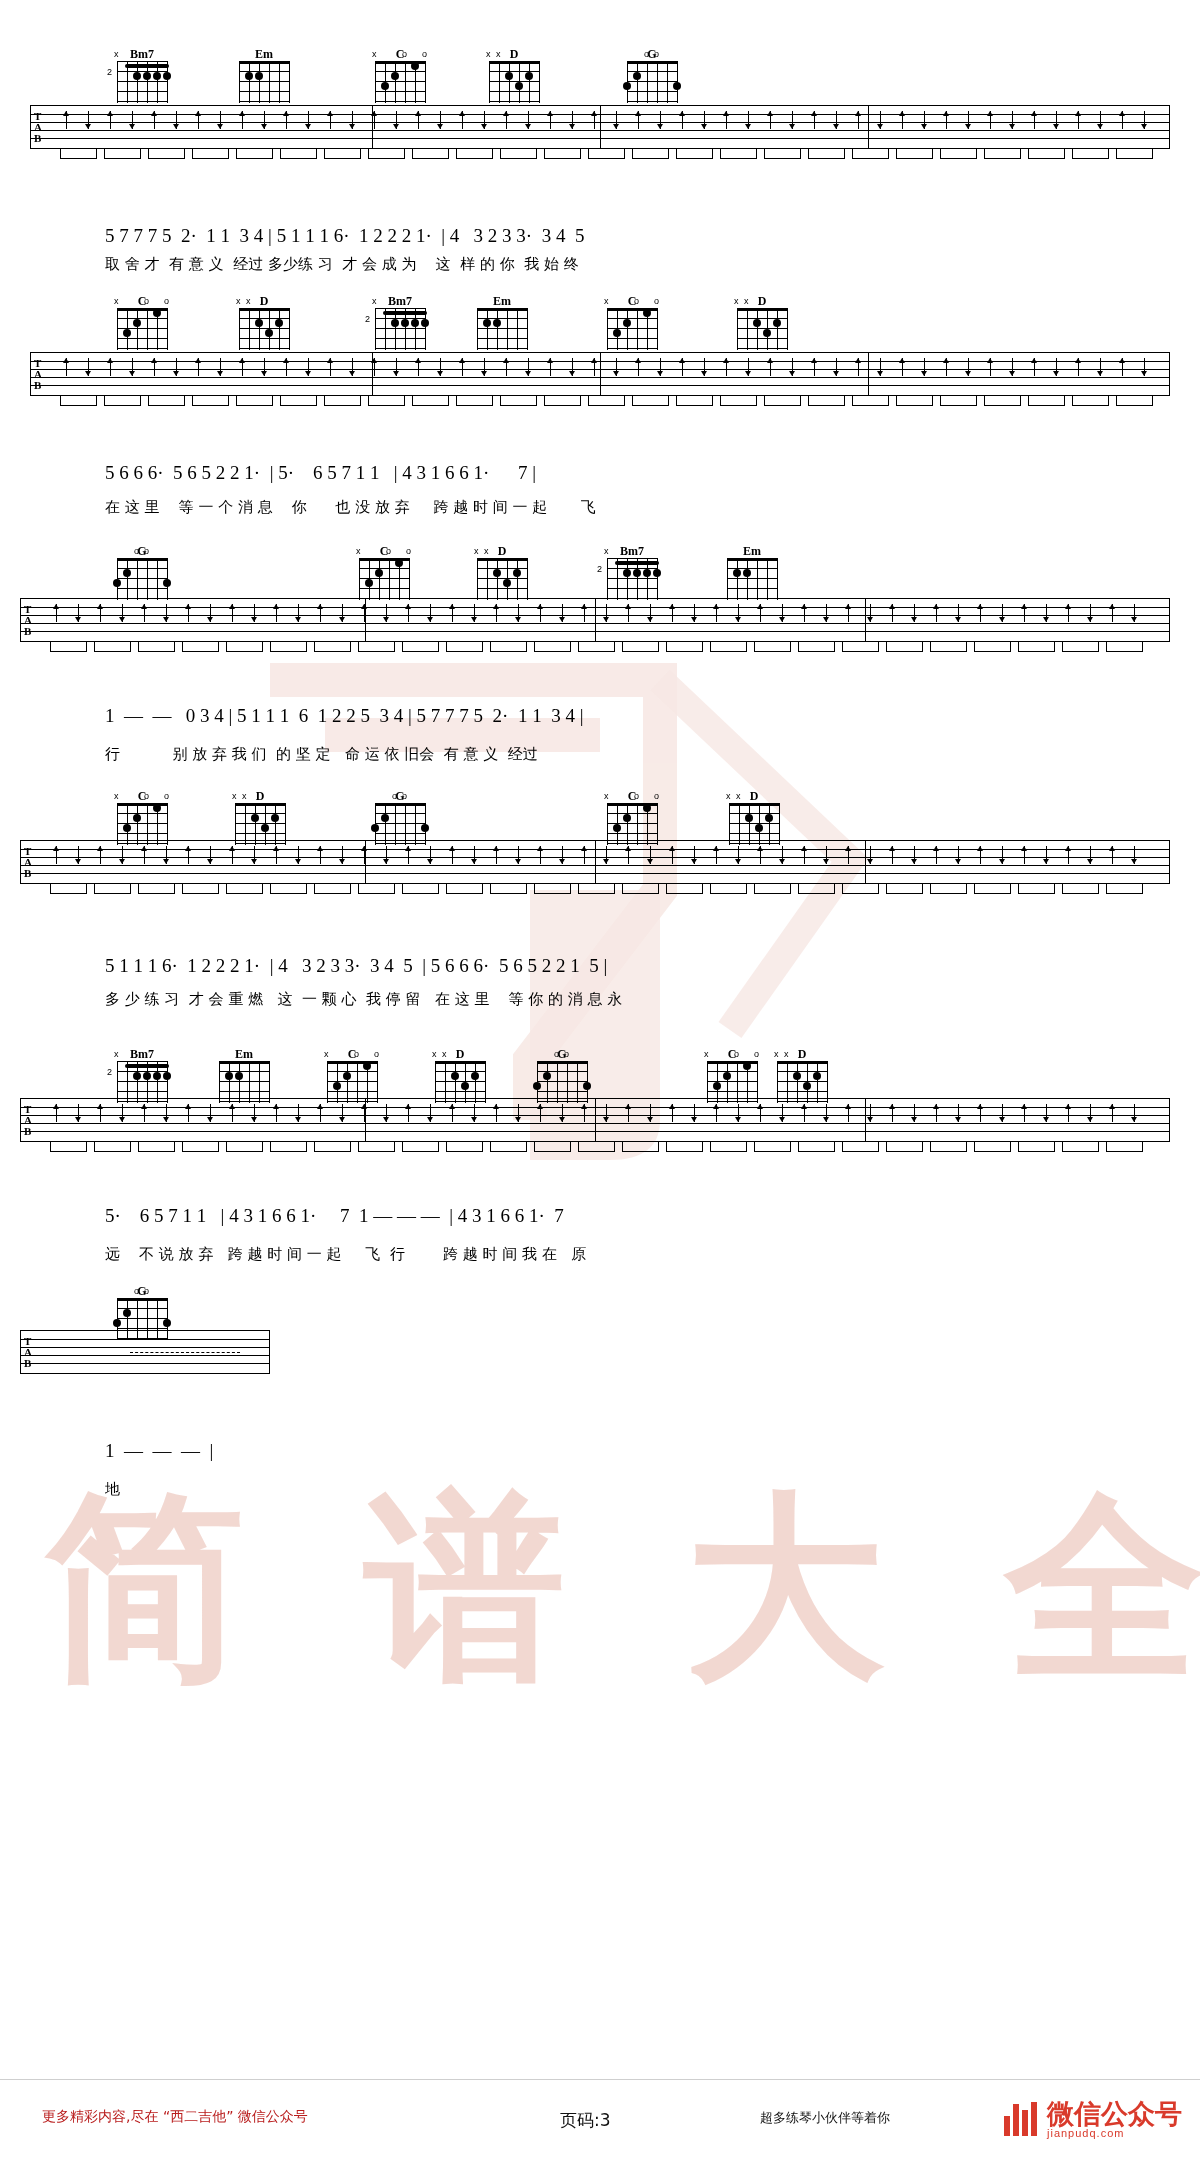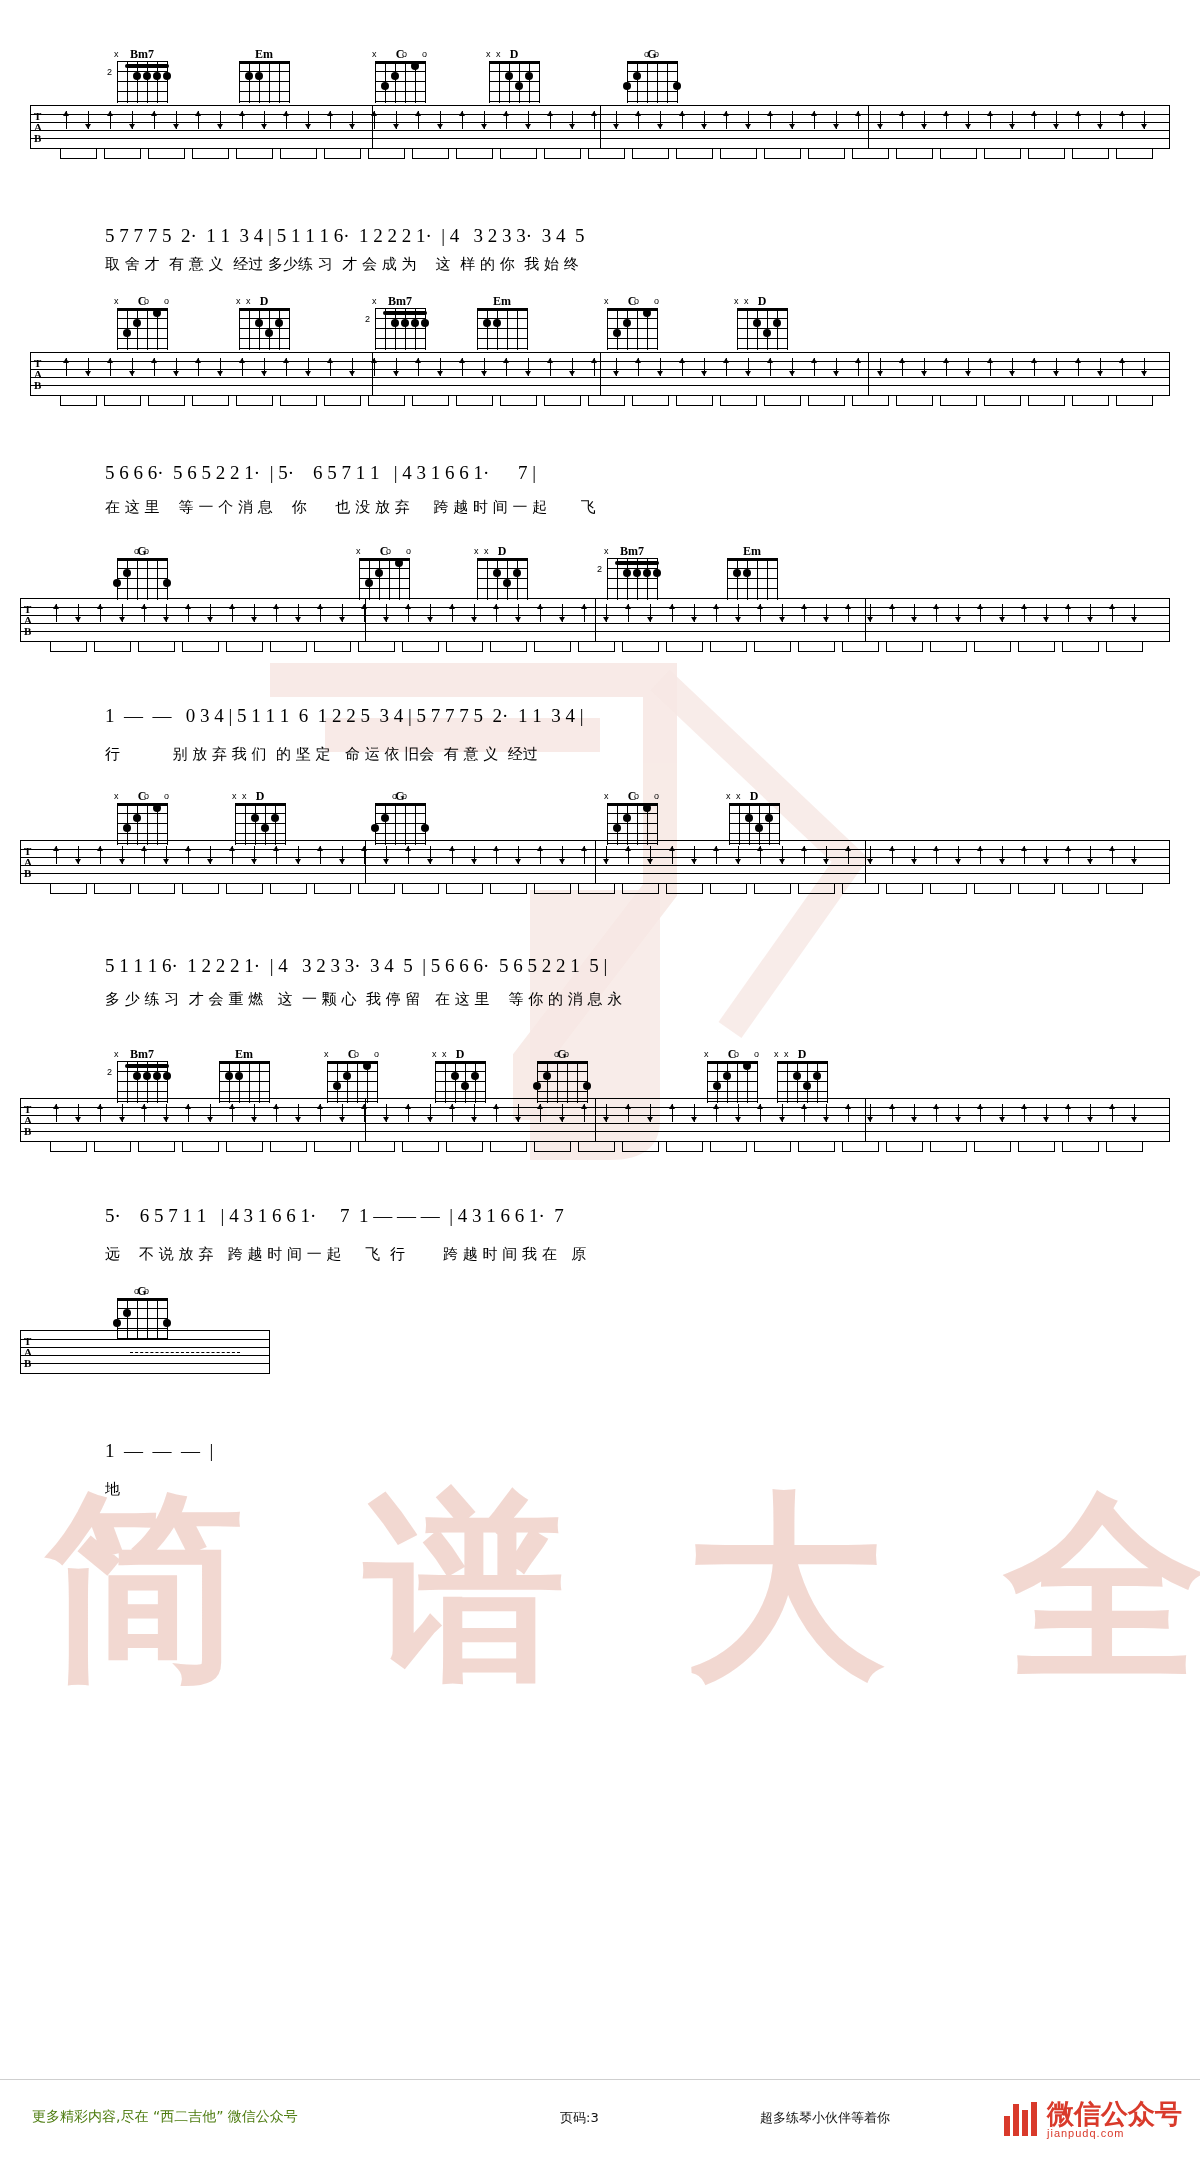--- a/index.html
+++ b/index.html
@@ -69,23 +69,23 @@
 
   
   .notes{position:absolute;font-family:"Liberation Serif",serif;font-size:19px;
          white-space:pre;letter-spacing:0;}
   .lyr{position:absolute;font-family:"DejaVu Sans",sans-serif;font-size:15px;
        white-space:pre;}
 
   
   .footer{position:absolute;left:0;bottom:0;width:1200px;height:78px;
           border-top:1px solid #cfcfcf;background:#fff;z-index:5;}
-  .f-left{position:absolute;left:32px;top:28px;font-size:14px;
-          font-family:"DejaVu Sans",sans-serif;color:#4d7c0f;}
-  .f-mid{position:absolute;left:560px;top:29px;font-size:13px;
+  .f-left{position:absolute;left:42px;top:28px;font-size:14px;
+          font-family:"DejaVu Sans",sans-serif;color:#b91c1c;}
+  .f-mid{position:absolute;left:560px;top:29px;font-size:17px;
          font-family:"DejaVu Sans",sans-serif;color:#111;}
   .f-right{position:absolute;left:760px;top:29px;font-size:13px;
            font-family:"DejaVu Sans",sans-serif;color:#111;}
   .logo{position:absolute;right:18px;top:12px;height:54px;display:flex;align-items:center;}
   .logo .bars{display:flex;align-items:flex-end;height:34px;margin-right:7px;}
   .logo .bars i{display:block;width:6px;background:#d93a2b;margin-right:3px;}
   .logo .lt{font-size:27px;font-weight:bold;color:#d93a2b;
             font-family:"DejaVu Sans",sans-serif;line-height:27px;}
   .logo .ls{font-size:11px;color:#d93a2b;font-family:"Liberation Sans",sans-serif;
             letter-spacing:1px;}

